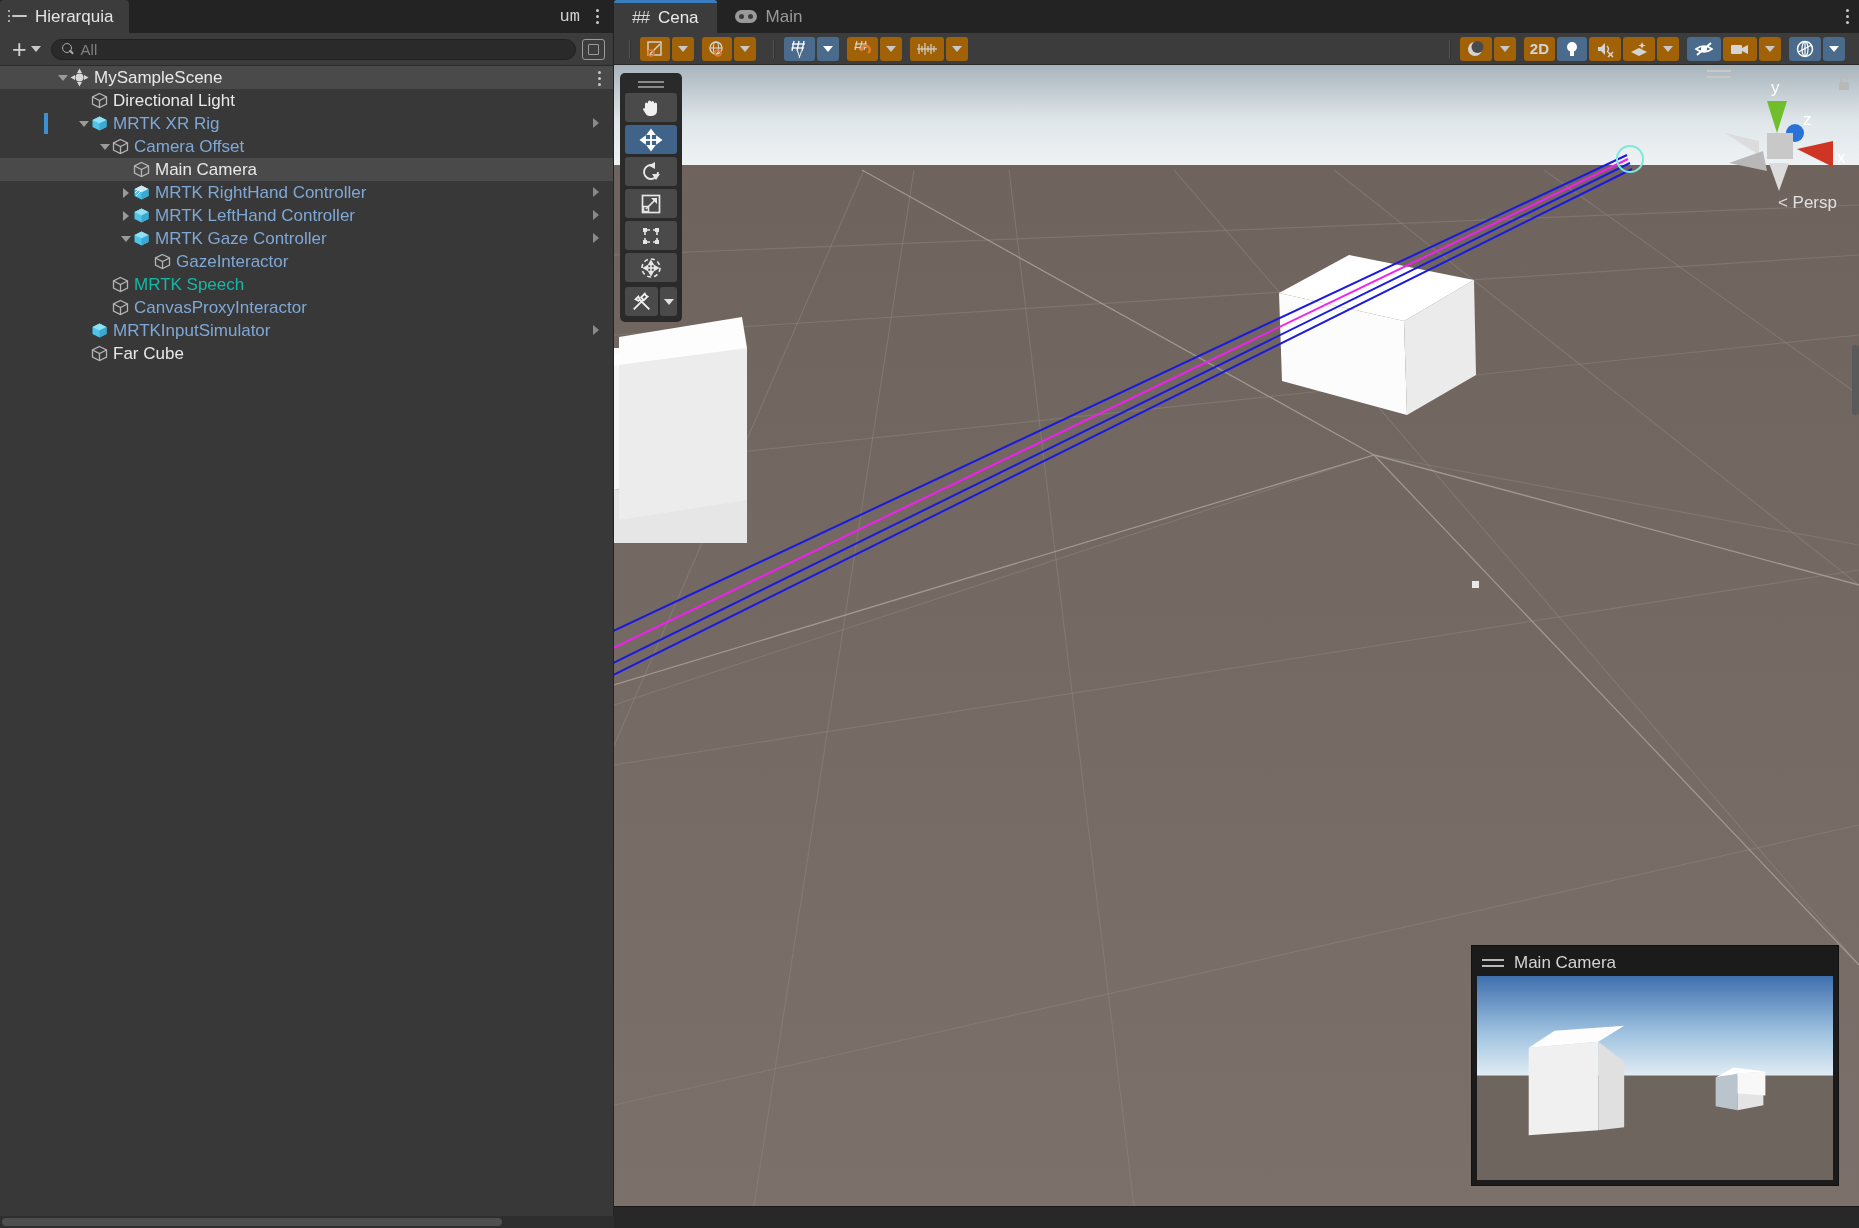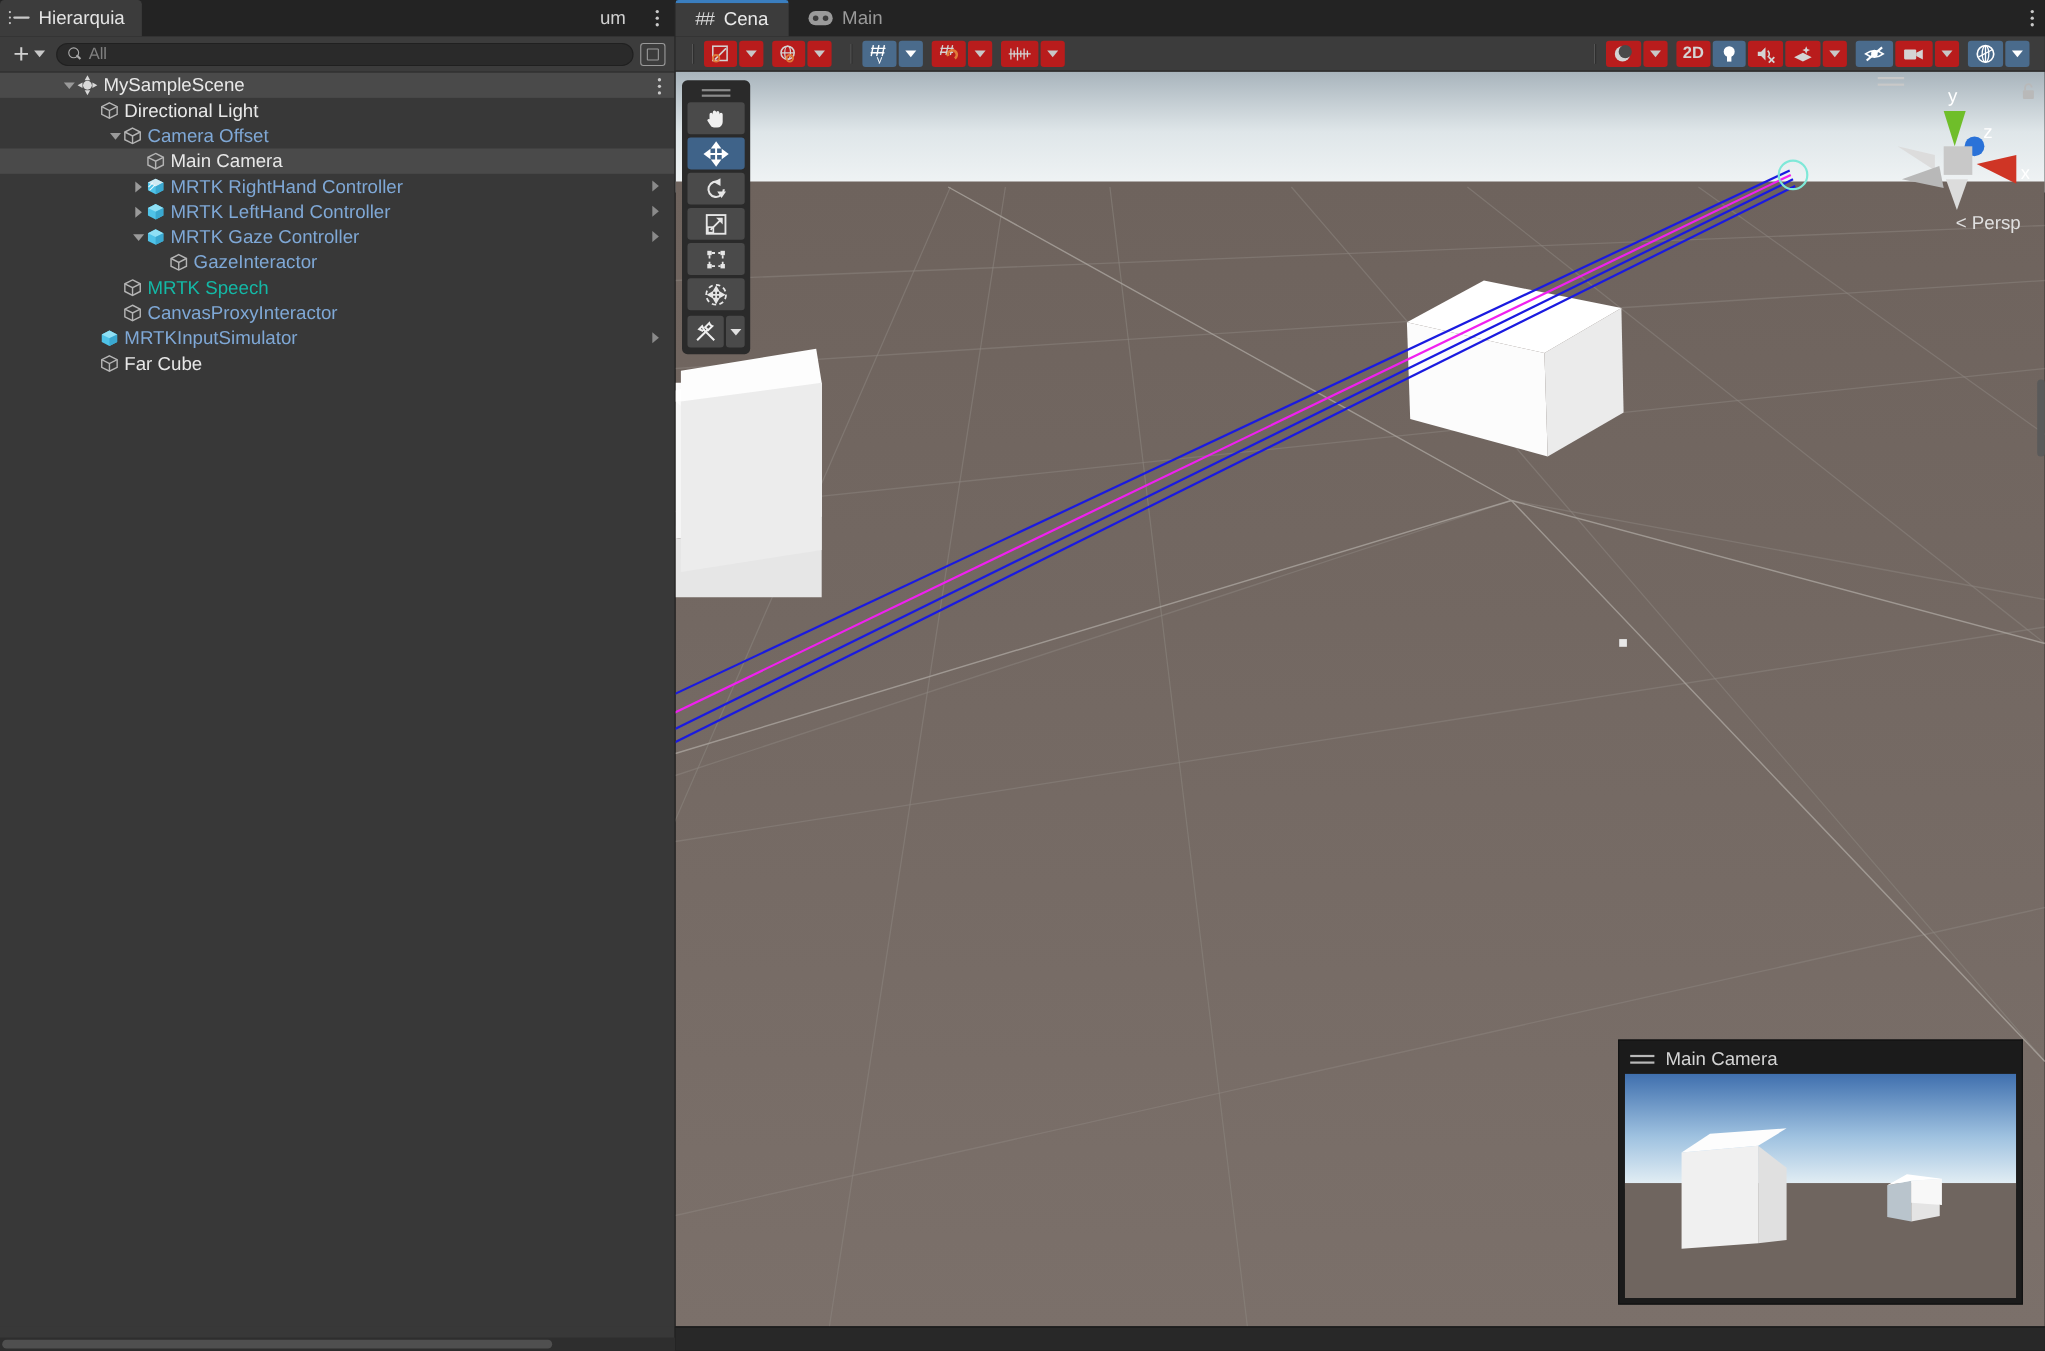--- a/index.html
+++ b/index.html
@@ -30,21 +30,21 @@
   .tab .hamburger-ic { display:inline-block; width:15px; height:13px; position:relative; }
   .tab .hamburger-ic i {
     position:absolute; left:0; height:2px; background:#c8c8c8; border-radius:1px;
   }
   .tab .hamburger-ic i:nth-child(1){top:0; width:15px;}
   .tab .hamburger-ic i:nth-child(2){top:5px; width:15px;}
   .tab .hamburger-ic i:nth-child(3){top:10px; width:15px;}
   .tab .hamburger-ic b {
     position:absolute; left:-4px; width:2px; height:2px; background:#c8c8c8; border-radius:50%;
   }
-  .hier-right { margin-left:auto; display:flex; align-items:center; gap:19px; padding-right:6px; height:33px;}
+  .hier-right { margin-left:auto; display:flex; align-items:center; gap:8px; padding-right:6px; height:33px;font-family:Liberation Mono, monospace;}
   .um-label { font-size:17px; color:#d0d0d0; letter-spacing:0px;}
   .kebab { display:flex; flex-direction:column; gap:3px; padding:0 8px; cursor:pointer;}
   .kebab i { width:3px; height:3px; background:#c9c9c9; border-radius:50%; }
 
   .hier-toolbar {
     height:33px; background:#3c3c3c; display:flex; align-items:center;
     padding:0 8px; gap:6px; border-bottom:1px solid #2a2a2a;
   }
   .plus-btn { display:flex; align-items:center; gap:4px; padding:0 4px; cursor:pointer;}
   .plus-sign { color:#d2d2d2; font-size:25px; line-height:22px; font-weight:300;}
@@ -111,21 +111,21 @@
   .gamepad-ic::after{content:"";position:absolute;right:4px;top:4px;width:5px;height:5px;background:#3c3c3c;border-radius:50%;}
   .scene-kebab { position:absolute; right:10px; top:9px; display:flex;flex-direction:column;gap:3px;}
   .scene-kebab i{width:3px;height:3px;background:#c9c9c9;border-radius:50%;}
 
   .scene-toolbar {
     height:32px; background:#3c3c3c; display:flex; align-items:center; gap:0px;
     padding:0 6px; border-bottom:1px solid #2a2a2a; position:relative;
   }
   .tgrp { display:flex; align-items:center; margin-right:6px; }
   .tbtn {
-    height:24px; min-width:30px; background:#b91c1c; border-radius:3px;
+    height:24px; min-width:30px; background:#a16207; border-radius:3px;
     display:flex;align-items:center;justify-content:center; color:#d4d4d4; font-size:13px;
     margin-right:2px; cursor:pointer; padding:0 6px;
   }
   .tbtn.on { background:#4a6b8c; }
   .tbtn.dd { min-width:22px; padding:0 4px;}
   .tsep { width:2px;height:18px;background:#2f2f2f; margin:0 9px; border-left:1px solid #555;}
   .spacer { flex:1; }
 
   .viewport { position:absolute; left:0; top:65px; right:0; bottom:22px; overflow:hidden; }
 
@@ -228,20 +228,32 @@
         </div>
         <div class="row">
           <span style="display:inline-block;width:77px;flex:none"></span>
           <span class="twisty"></span>
           <span class="ic-cube"><svg width="17" height="17" viewBox="0 0 17 17">
               <polygon points="8.5,1.5 15.5,5 15.5,12 8.5,15.5 1.5,12 1.5,5" fill="none" stroke="#b4b4b4" stroke-width="1.3"></polygon>
               <polyline points="1.5,5 8.5,8.5 15.5,5" fill="none" stroke="#b4b4b4" stroke-width="1.3"></polyline>
               <line x1="8.5" y1="8.5" x2="8.5" y2="15.5" stroke="#b4b4b4" stroke-width="1.3"></line>
             </svg></span>
           <span class="lbl white">Directional Light</span>
+        </div>
+        <div class="row">
+          <span class="selbar"></span>
+          <span style="display:inline-block;width:77px;flex:none"></span>
+          <span class="twisty open"></span>
+          <span class="ic-cube"><svg width="17" height="17" viewBox="0 0 17 17">
+              <polygon points="8.5,1.5 15.5,5 15.5,12 8.5,15.5 1.5,12 1.5,5" fill="#4fc3e8"></polygon>
+              <polygon points="8.5,1.5 15.5,5 8.5,8.5 1.5,5" fill="#8fe0f5"></polygon>
+              <polygon points="8.5,8.5 15.5,5 15.5,12 8.5,15.5" fill="#3aa8d0"></polygon>
+            </svg></span>
+          <span class="lbl blue">MRTK XR Rig</span>
+          <span class="row-arrow"></span>
         </div>
         <div class="row">
           <span style="display:inline-block;width:98px;flex:none"></span>
           <span class="twisty open"></span>
           <span class="ic-cube"><svg width="17" height="17" viewBox="0 0 17 17">
               <polygon points="8.5,1.5 15.5,5 15.5,12 8.5,15.5 1.5,12 1.5,5" fill="none" stroke="#b4b4b4" stroke-width="1.3"></polygon>
               <polyline points="1.5,5 8.5,8.5 15.5,5" fill="none" stroke="#b4b4b4" stroke-width="1.3"></polyline>
               <line x1="8.5" y1="8.5" x2="8.5" y2="15.5" stroke="#b4b4b4" stroke-width="1.3"></line>
             </svg></span>
           <span class="lbl blue">Camera Offset</span>

